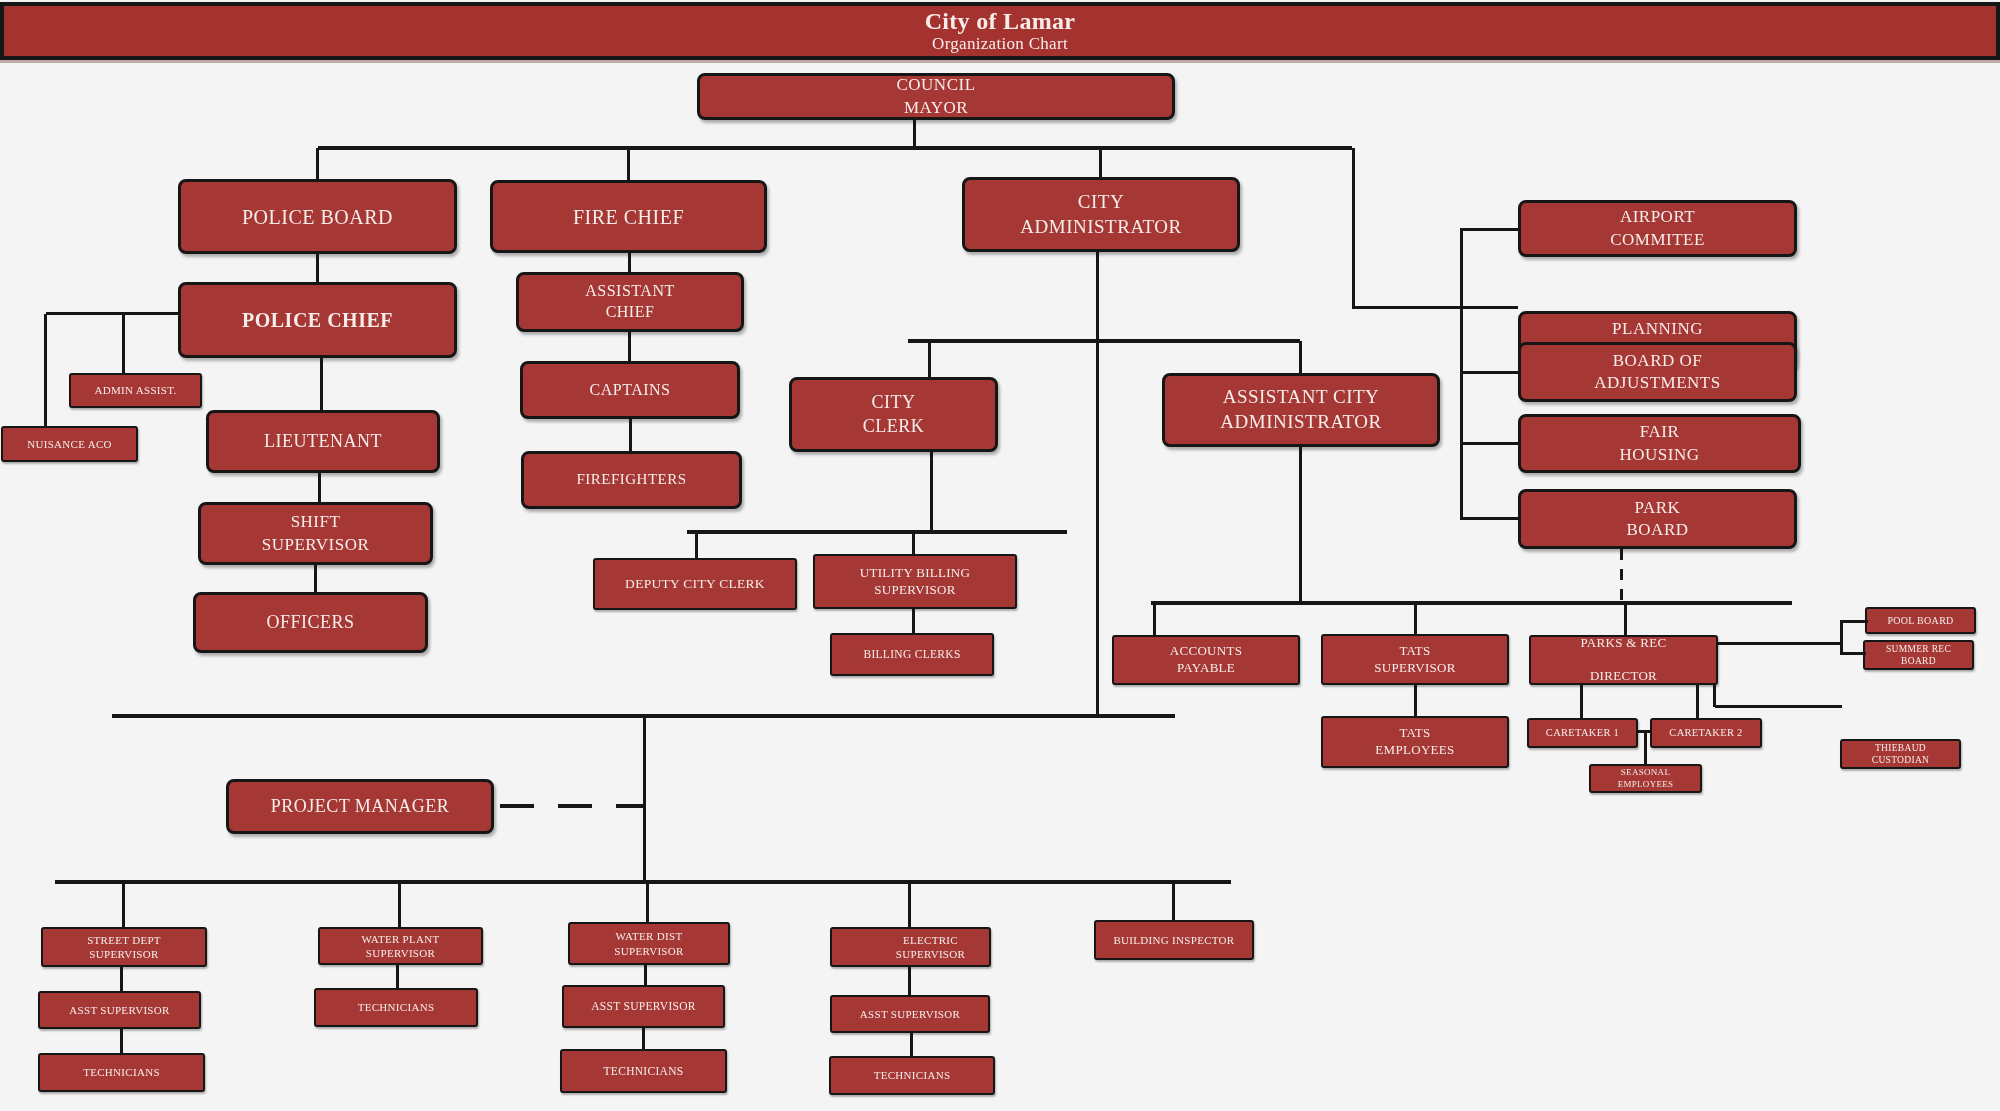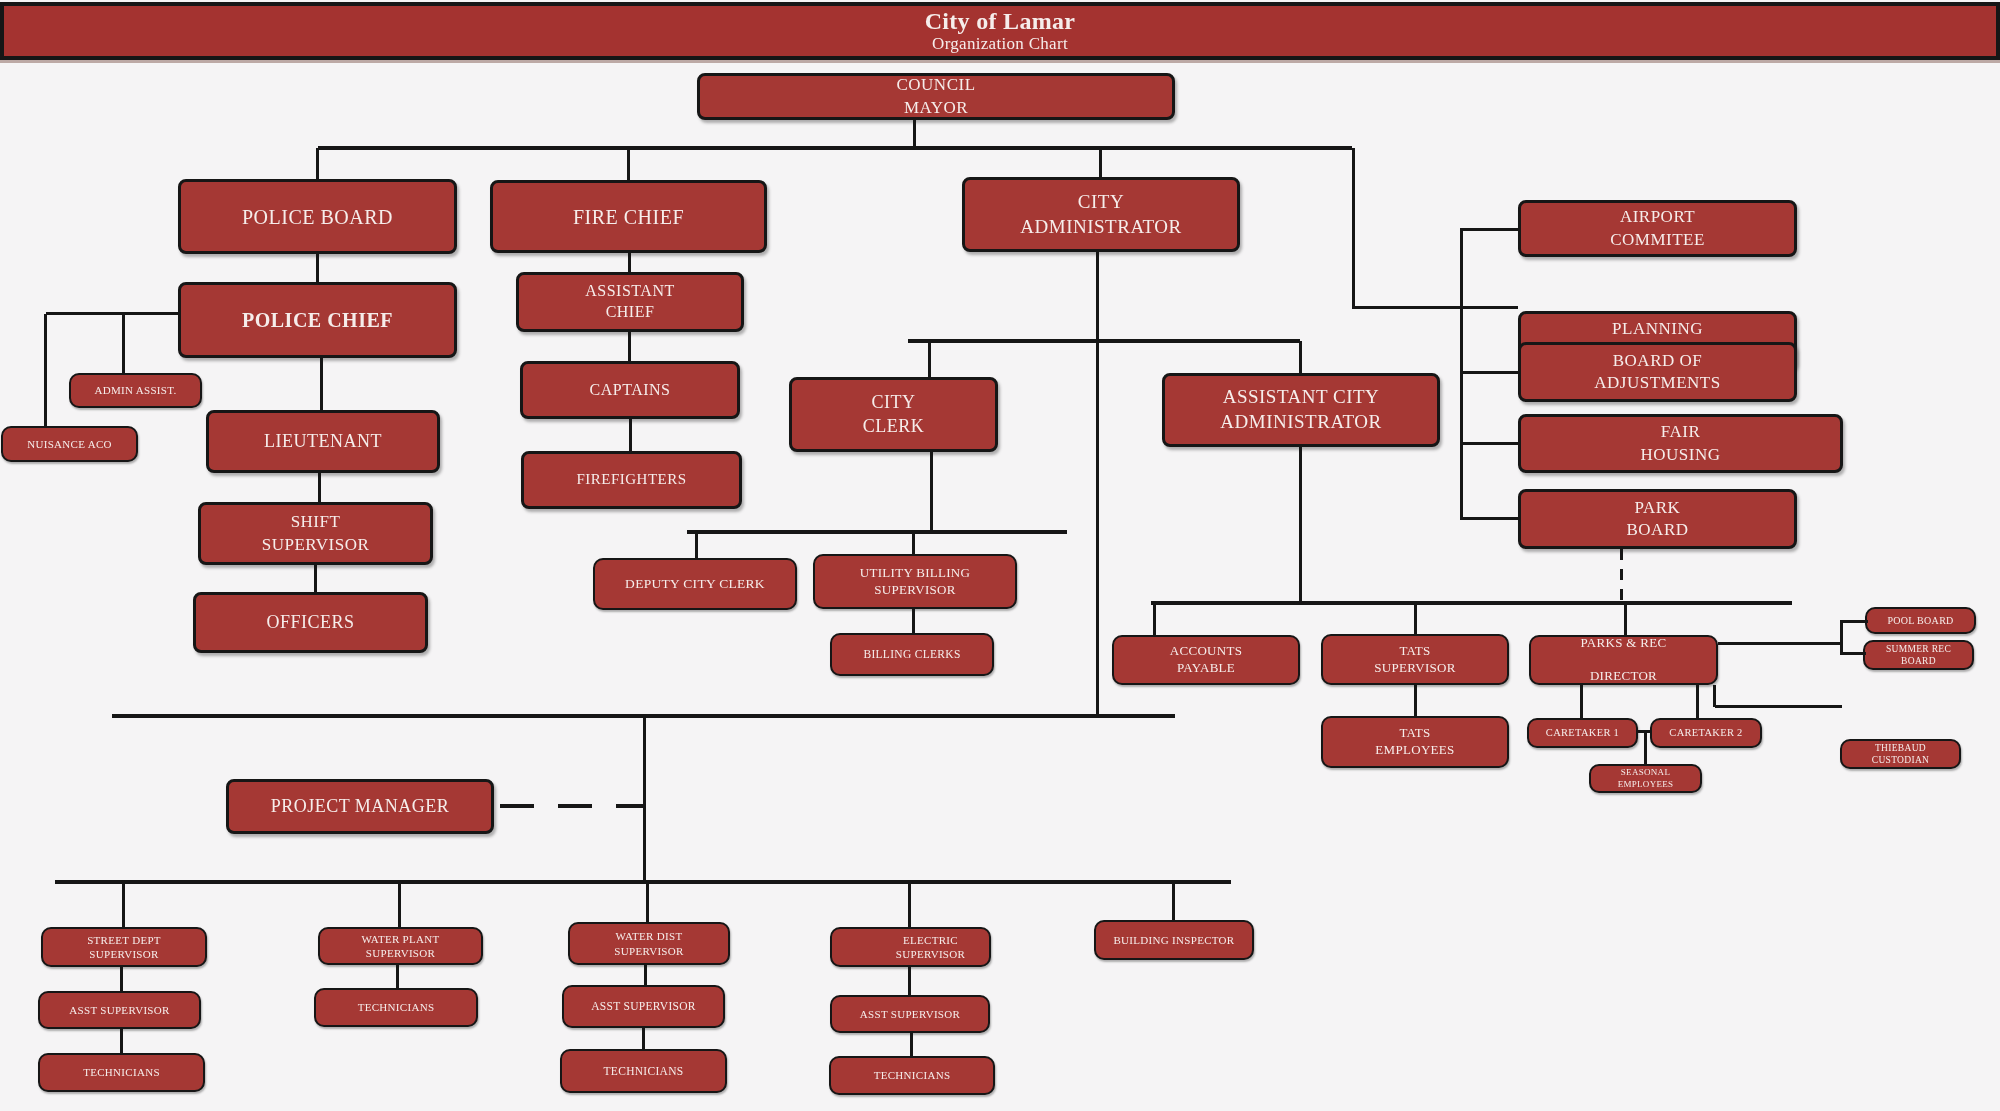--- a/index.html
+++ b/index.html
@@ -24,21 +24,21 @@
   .titlebar .t2{font-size:17px; line-height:20px; letter-spacing:0.3px;}
   .node{
     position:absolute; box-sizing:border-box;
     background:var(--box); color:var(--text);
     border:3px solid var(--border); border-radius:8px;
     display:flex; flex-direction:column; align-items:center; justify-content:center;
     text-align:center; line-height:1.3; letter-spacing:0.5px;
     box-shadow:2px 3px 3px rgba(40,40,40,0.35);
   }
   .node.small{
-    border-width:2px; border-radius:10px;
+    border-width:2px; border-radius:3px;
     box-shadow:1px 2px 2px rgba(40,40,40,0.35);
     letter-spacing:0.3px;
   }
   .conn{position:absolute; background:var(--line);}
   .conn.dash-h{
     background:none;
     background-image:repeating-linear-gradient(to right, var(--line) 0 34px, transparent 34px 58px);
   }
   .conn.dash-v{
     background:none;
@@ -119,21 +119,21 @@
       <div>COMMITEE</div>
     </div>
     <div class="node big" style="left: 1518px; top: 275px; width: 279px; height: 59px; font-size: 17px; margin-top: 36px;">
       <div>PLANNING</div>
       <div>COMMISSION</div>
     </div>
     <div class="node big" style="left: 1518px; top: 342px; width: 279px; height: 60px; font-size: 17px;">
       <div>BOARD OF</div>
       <div>ADJUSTMENTS</div>
     </div>
-    <div class="node big" style="left: 1518px; top: 414px; width: 325px; height: 59px; font-size: 17px;">
+    <div class="node big" style="left: 1518px; top: 414px; width: 283px; height: 59px; font-size: 17px;">
       <div>FAIR</div>
       <div>HOUSING</div>
     </div>
     <div class="node big" style="left: 1518px; top: 489px; width: 279px; height: 60px; font-size: 17px;">
       <div>PARK</div>
       <div>BOARD</div>
     </div>
     <div class="node small" style="left: 1112px; top: 635px; width: 188px; height: 50px; font-size: 13px;">
       <div>ACCOUNTS</div>
       <div>PAYABLE</div>

